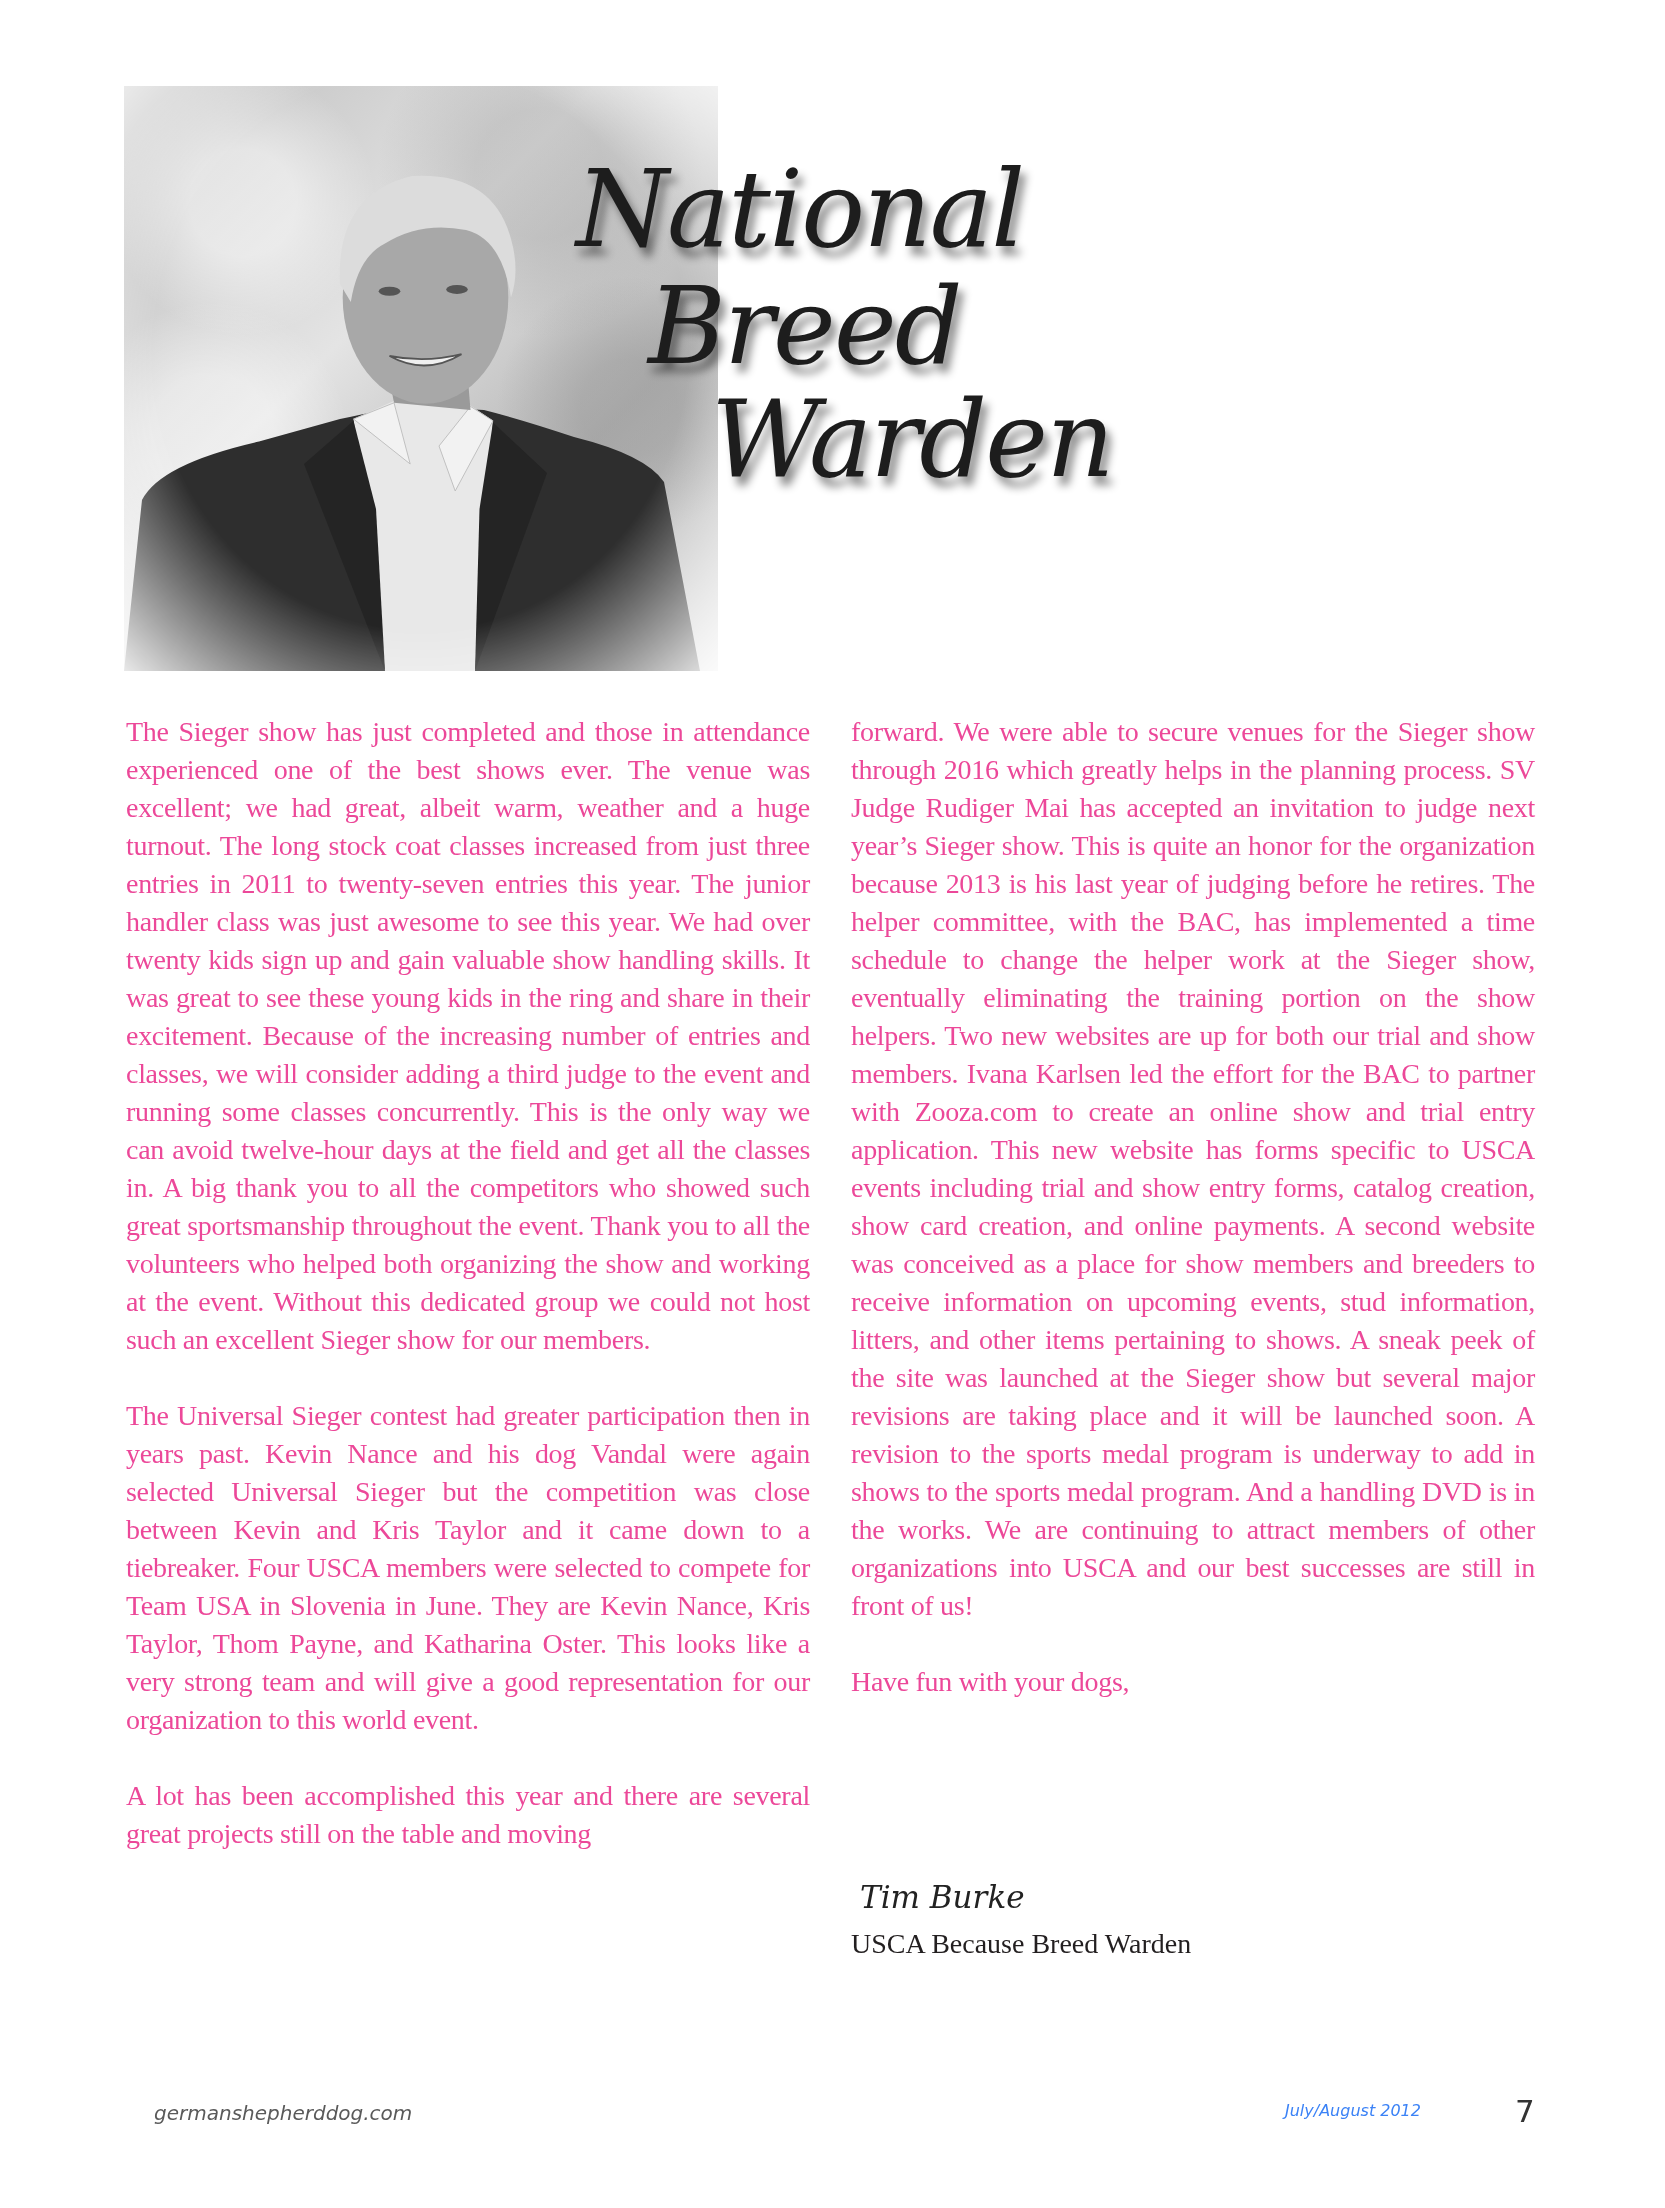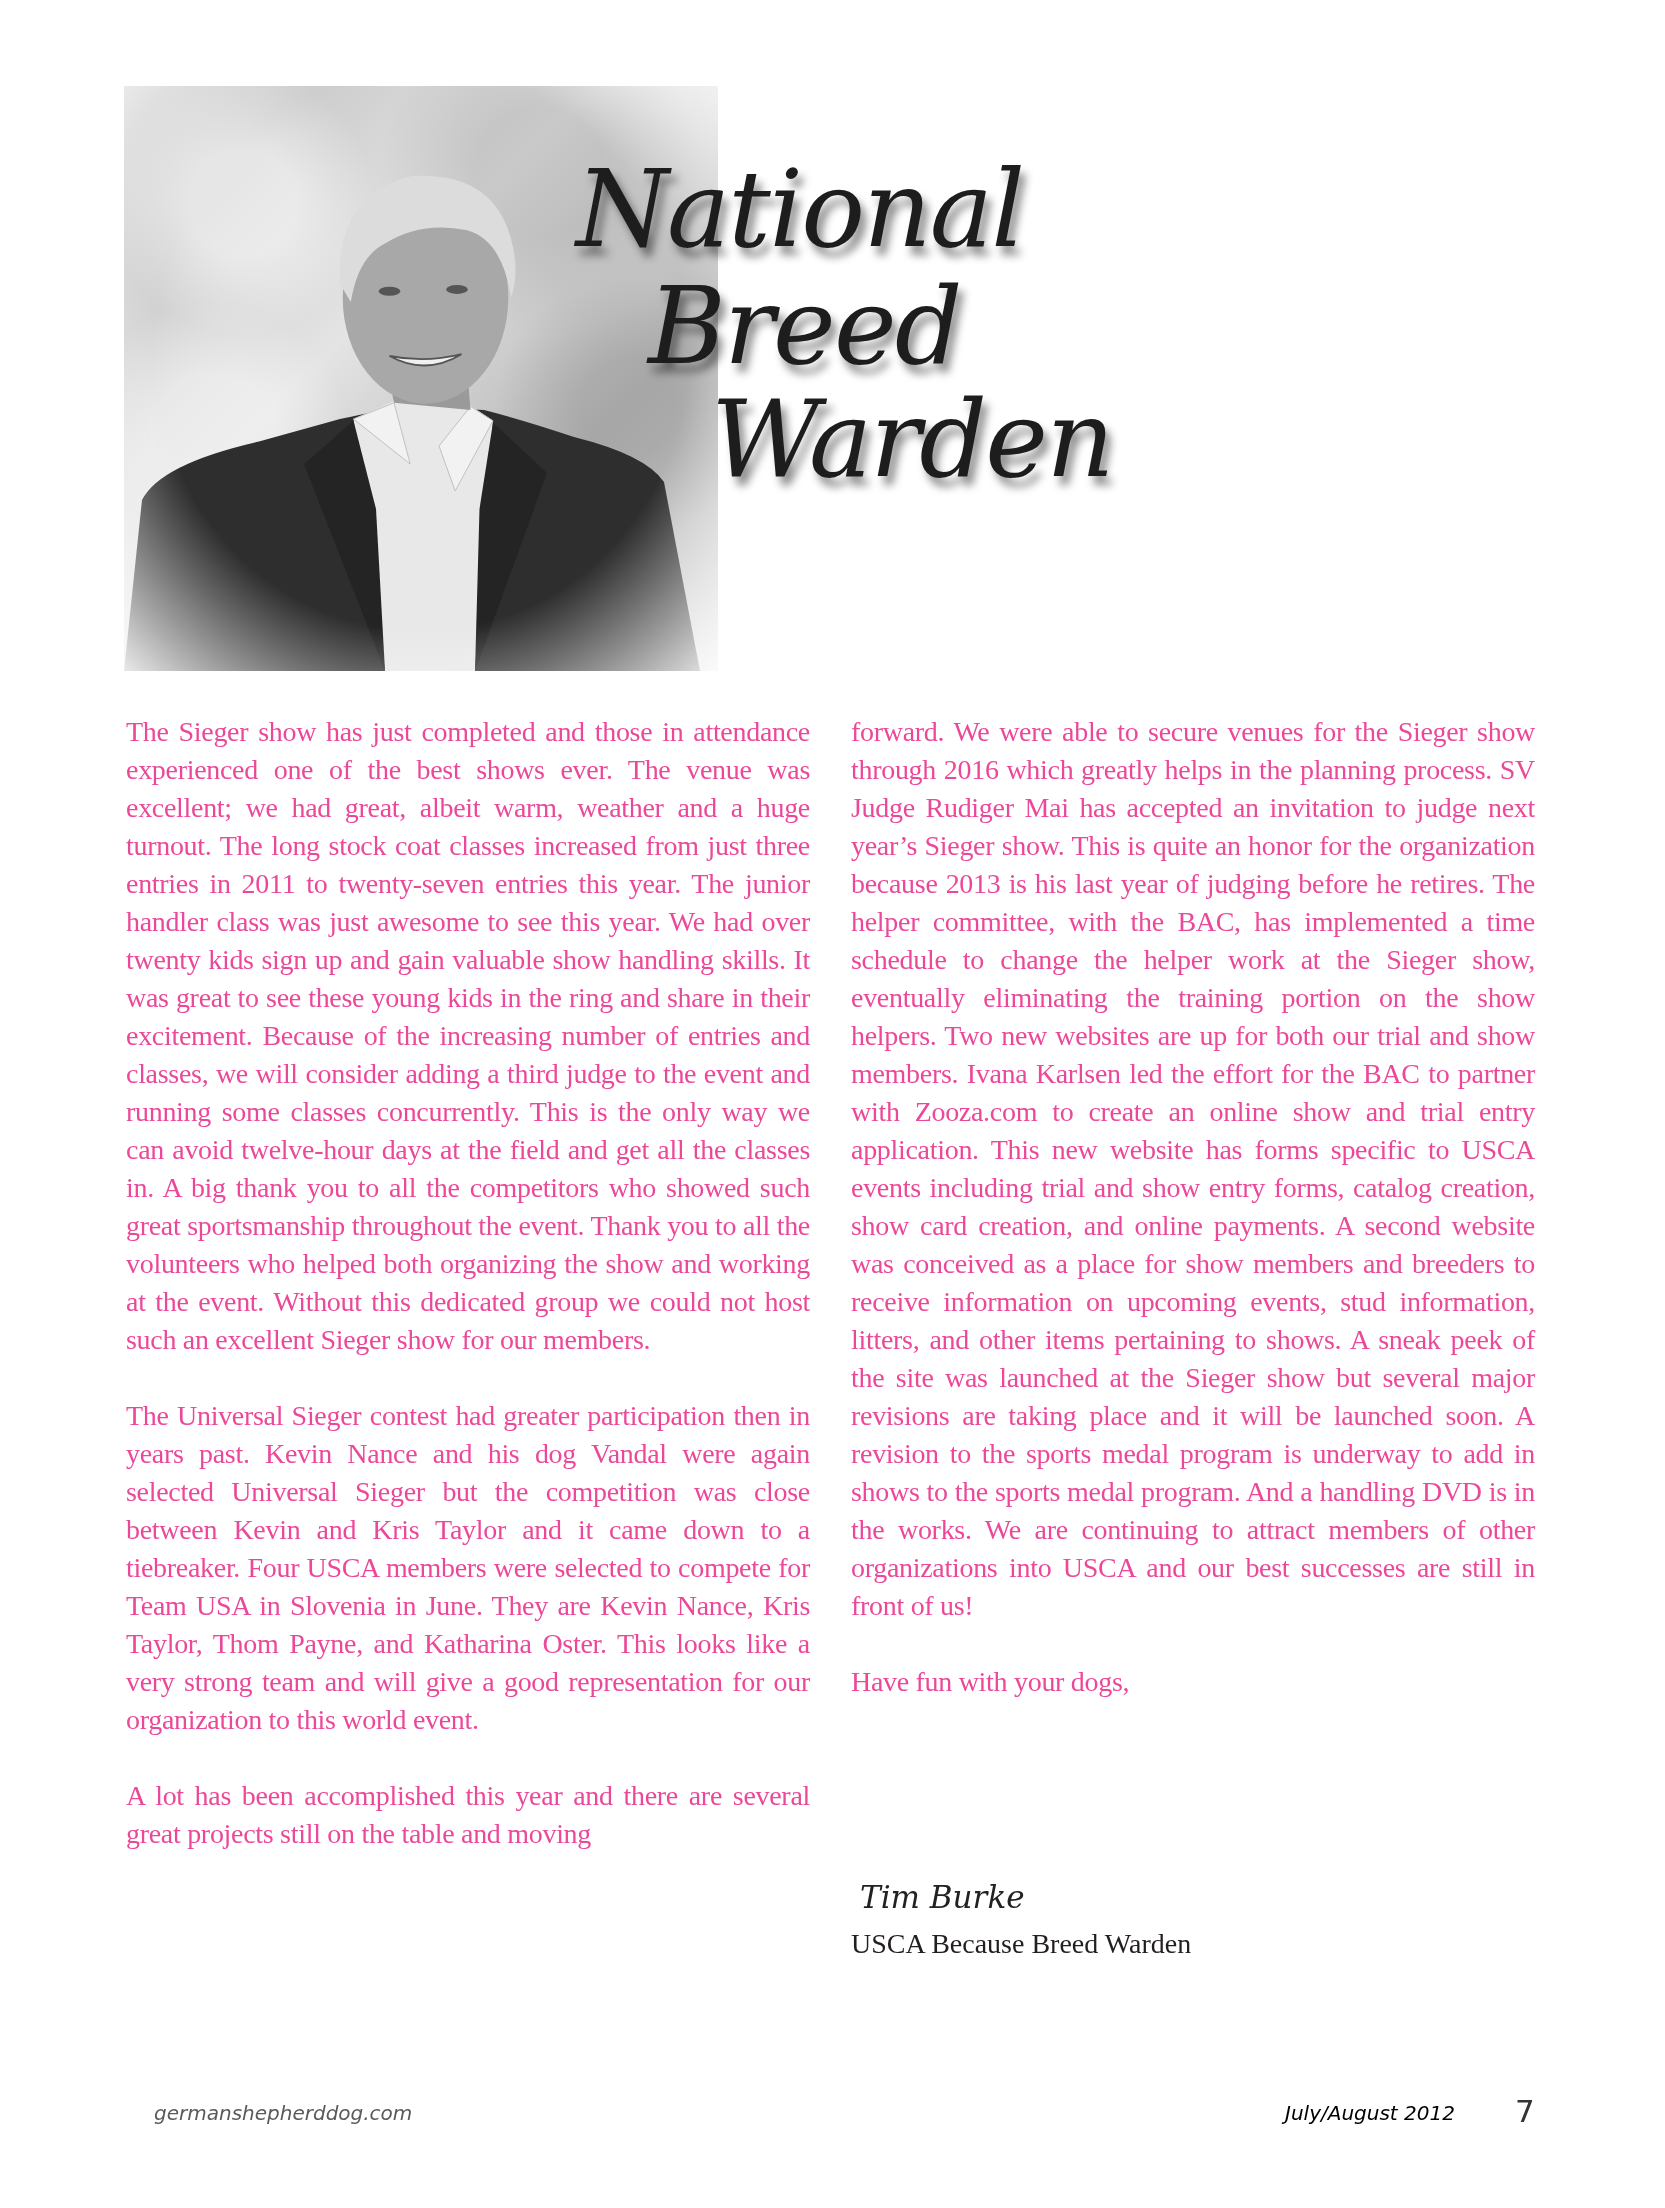--- a/index.html
+++ b/index.html
@@ -57,21 +57,21 @@
 
   
   .footer-site {
     position: absolute; left: 126px; top: 2101px;
     font-family: "DejaVu Sans", sans-serif; font-style: italic; font-size: 20px; color: #5a5a5a;
     font-weight: 300;
     margin-left: 28px;
   }
   .footer-date {
     position: absolute; left: 1285px; top: 2101px;
-    font-family: "DejaVu Sans", sans-serif; font-style: italic; font-size: 20px; color: #000000;
+    font-family: "DejaVu Sans", sans-serif; font-style: italic; font-size: 16px; color: #3b82f6;
   }
   .footer-page {
     position: absolute; left: 1515px; top: 2093px;
     font-family: "DejaVu Sans", sans-serif; font-size: 31px; color: #333;
   }
 </style>
 </head>
 <body>
 
 <div class="photo">

